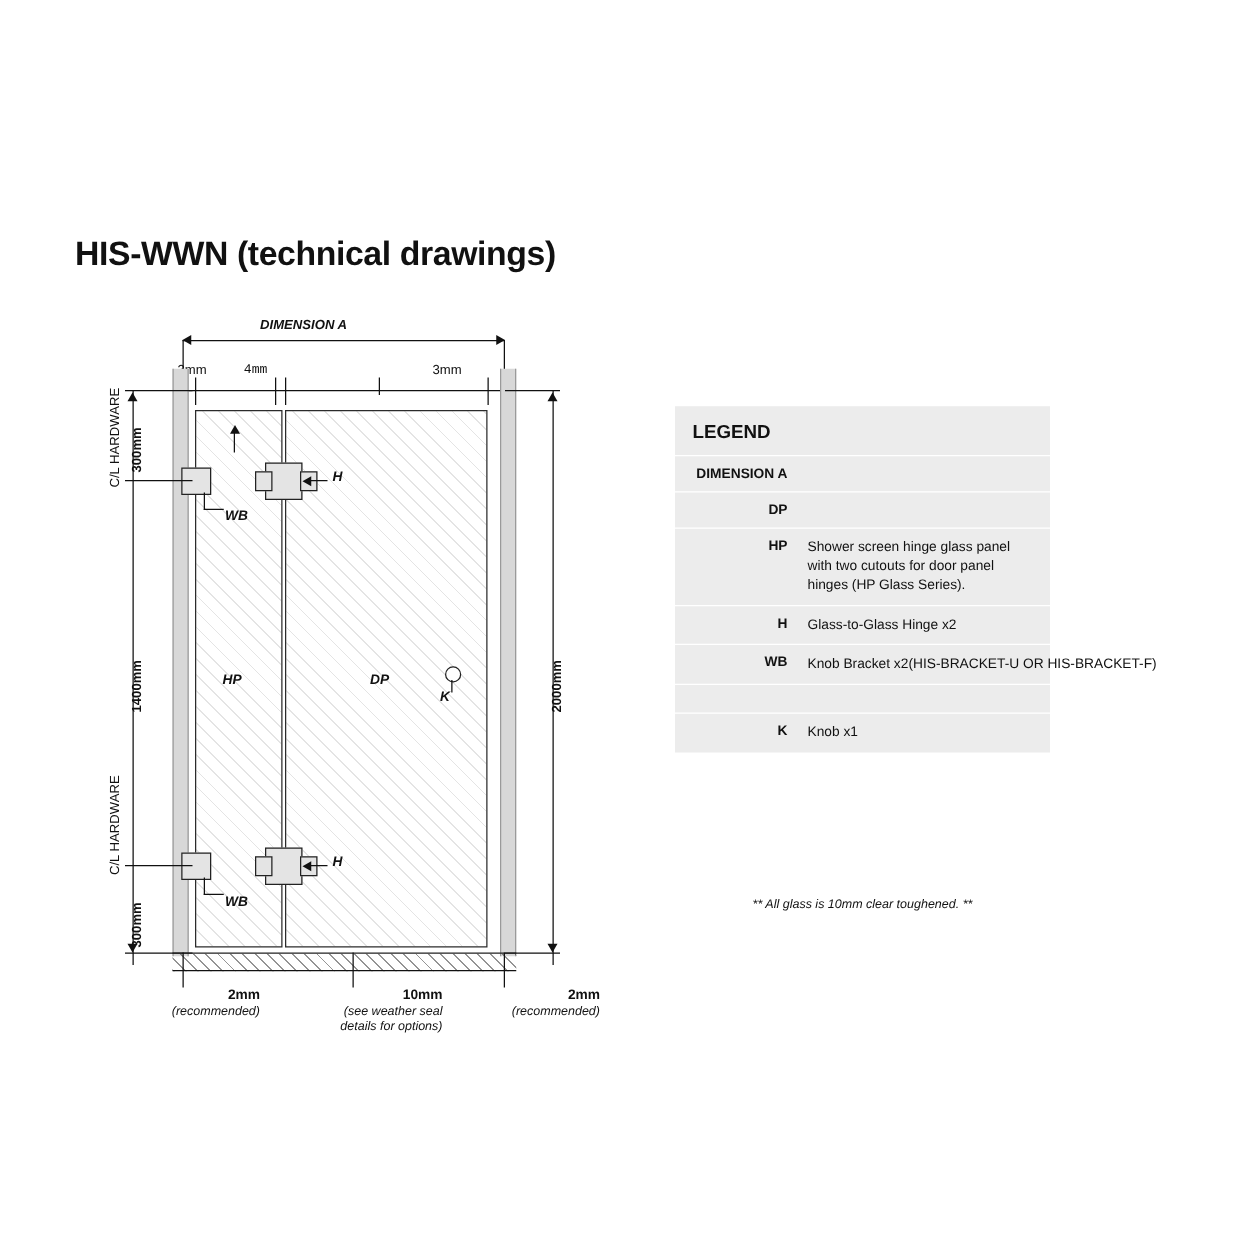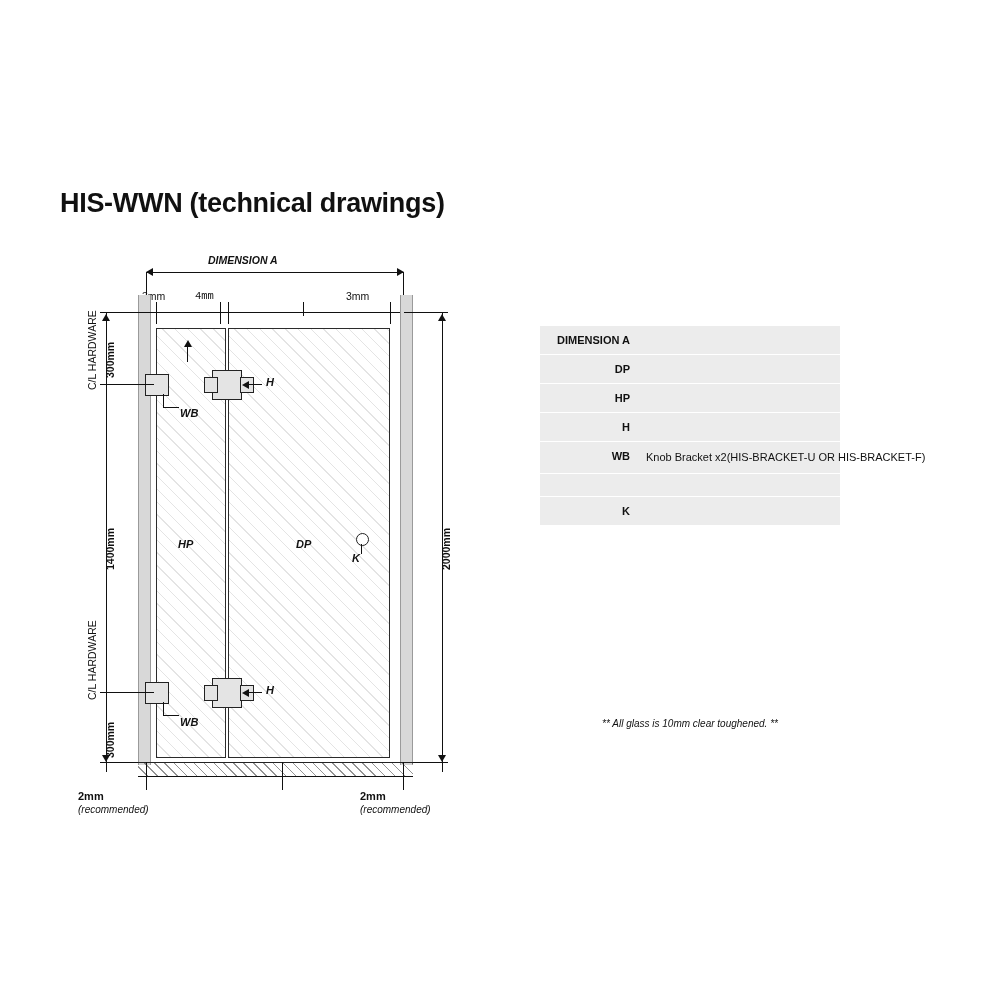--- a/index.html
+++ b/index.html
@@ -211,21 +211,21 @@
     left: 78px; top: 526px;
     width: 275px; height: 1.4px;
     background: #111;
   }
 
   
   .bnote {
     position: absolute;
     font-size: 10px;
     color: #111;
-    text-align: left;
+    text-align: right;
     line-height: 1.25;
   }
   .bnote b { font-weight: bold; font-size: 11px; }
   .bnote .it { font-style: italic; }
 
   
   .legend {
     position: absolute;
     left: 540px;
     top: 325px;
@@ -367,42 +367,53 @@
   <div class="floor-line"></div>
 
   <div class="dimline v-line" style="left:86px; top:512px; height:28px;"></div>
   <div class="dimline v-line" style="left:222px; top:512px; height:28px;"></div>
   <div class="dimline v-line" style="left:343px; top:512px; height:28px;"></div>
 
   <div class="bnote" style="left:18px; top:540px; width:130px;">
     <b>2mm</b><br>
     <span class="it">(recommended)</span>
   </div>
+  <div class="bnote" style="left:158px; top:540px; width:136px;">
+    <b>10mm</b><br>
+    <span class="it" style="white-space:pre-line;">(see weather seal
+details for options)</span>
+  </div>
   <div class="bnote" style="left:300px; top:540px; width:120px;">
     <b>2mm</b><br>
     <span class="it">(recommended)</span>
   </div>
 </div>
 
 <div class="legend">
+  <div class="legend-title">LEGEND</div>
 
   <div class="legend-row">
     <div class="key">DIMENSION A</div>
   </div>
   <div class="legend-row">
     <div class="key">DP</div>
   </div>
   <div class="legend-row">
     <div class="key">HP</div>
+    <div class="val">Shower screen hinge glass panel
+with two cutouts for door panel
+hinges (HP Glass Series).</div>
   </div>
   <div class="legend-row">
     <div class="key">H</div>
+    <div class="val">Glass-to-Glass Hinge x2</div>
   </div>
   <div class="legend-row wide">
     <div class="key">WB</div>
     <div class="val">Knob Bracket x2(HIS-BRACKET-U OR HIS-BRACKET-F)</div>
   </div>
   <div class="legend-spacer"></div>
   <div class="legend-row">
     <div class="key">K</div>
+    <div class="val">Knob x1</div>
   </div>
 </div>
 <div class="legend-foot" style="position:absolute; left:540px; top:708px;">** All glass is 10mm clear toughened. **</div>
 
 </body></html>

